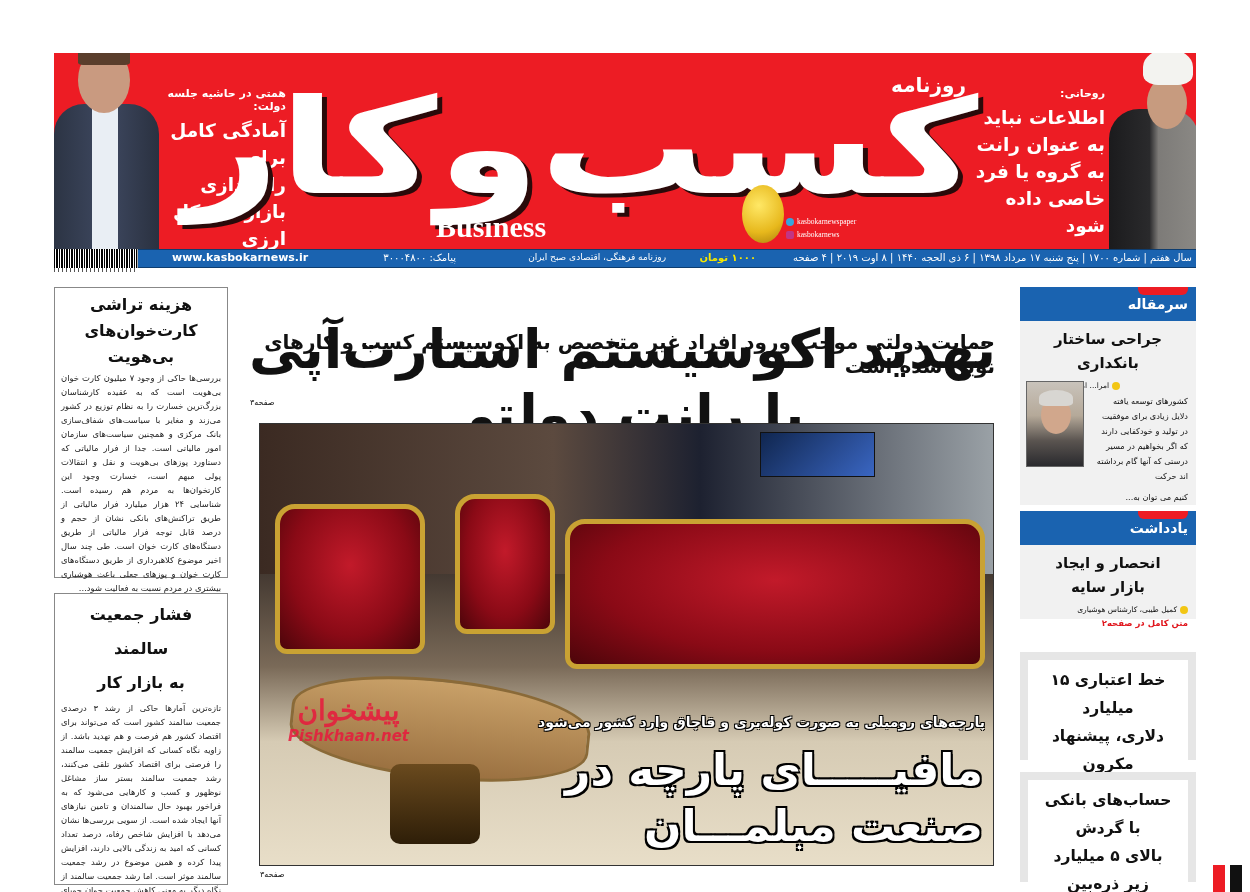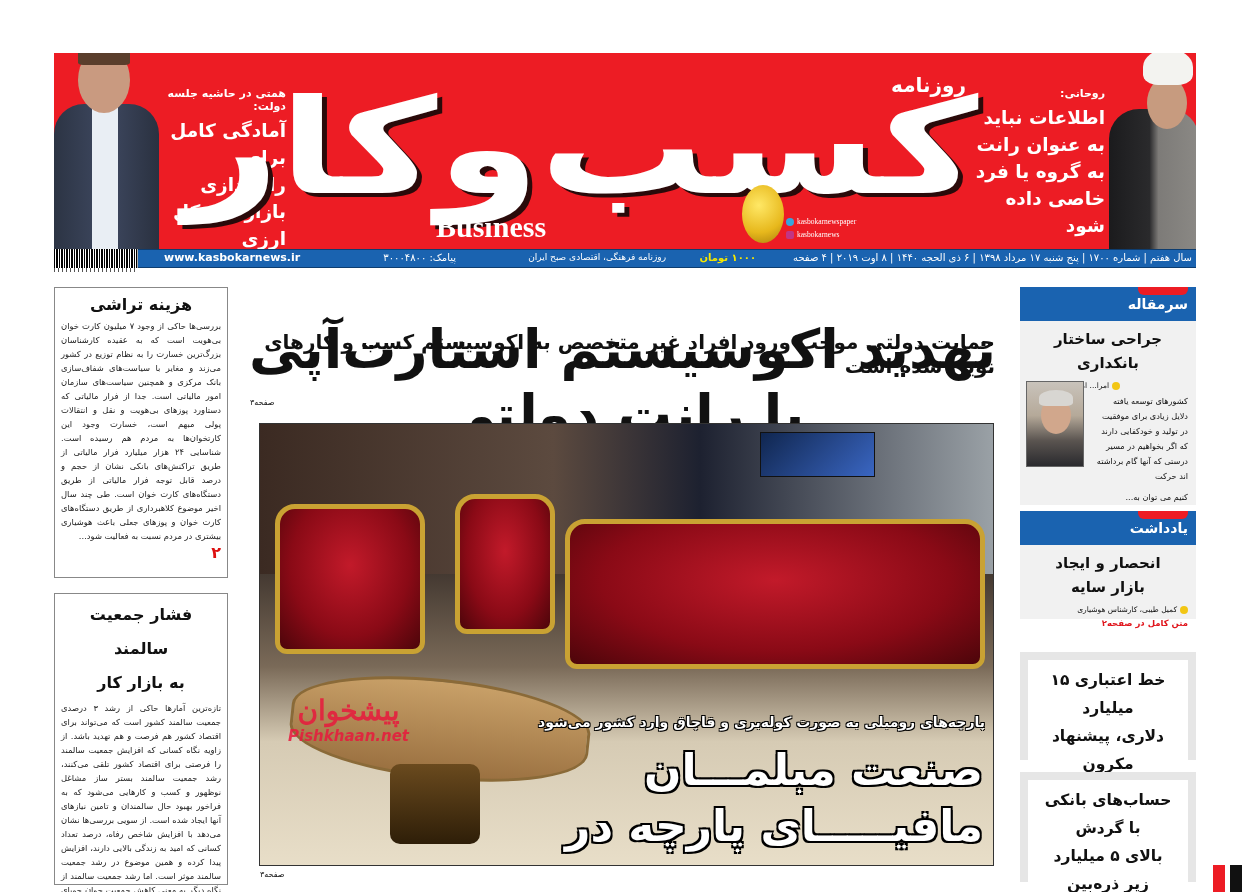--- a/index.html
+++ b/index.html
@@ -129,21 +129,21 @@
     <div class="head" style="left:38px; top:28px; width:40px; height:52px; background:#c79b7f;"></div>
     <div class="head" style="left:34px; top:0px; width:50px; height:36px; background:#f3f3f0; border-radius:50% 50% 30% 30%;"></div>
   </div>
 </div>
 
 <div class="info-bar">
   <span class="seg" style="right:4px;">سال هفتم | شماره ۱۷۰۰ | پنج شنبه ۱۷ مرداد ۱۳۹۸ | ۶ ذی الحجه ۱۴۴۰ | ۸ اوت ۲۰۱۹ | ۴ صفحه</span>
   <span class="seg" style="right:440px; color:#f6e700; font-weight:bold;">۱۰۰۰ تومان</span>
   <span class="seg" style="right:530px; font-size:9px;">روزنامه فرهنگی، اقتصادی صبح ایران</span>
   <span class="seg" style="right:740px;">پیامک: ۳۰۰۰۴۸۰۰</span>
-  <span class="seg" style="left:110px; direction:ltr; font-weight:bold; font-size:11px; top:1px;">www.kasbokarnews.ir</span>
+  <span class="seg" style="left:118px; direction:ltr; font-weight:bold; font-size:11px; top:1px;">www.kasbokarnews.ir</span>
 </div>
 <div class="barcode"></div>
 <div class="barcode-strip"></div>
 
 <div class="kicker">حمایت دولتی موجب ورود افراد غیر متخصص به اکوسیستم کسب و کارهای نوین شده است</div>
 <div class="headline">تهدید اکوسیستم استارت‌آپی با رانت دولتی</div>
 <div class="page-ref" style="left:250px; top:398px;">صفحه۳</div>
 
 <div class="photo">
   <div class="back-wall"></div>
@@ -154,29 +154,30 @@
   <div class="table"></div>
   <div class="pedestal"></div>
 
   <div class="watermark">
     <div class="wm-fa">پیشخوان</div>
     <div class="wm-en">Pishkhaan.net</div>
   </div>
 
   <div class="photo-sub">پارچه‌های رومبلی به صورت کوله‌بری و قاچاق وارد کشور می‌شود</div>
   <div class="photo-title">
+    <div>مافیـــــای پارچه در</div>
     <div>صنعت مبلمـــان</div>
-    <div>مافیـــــای پارچه در</div>
   </div>
 </div>
 <div class="page-ref" style="left:260px; top:870px;">صفحه۳</div>
 
 <div class="leftbox" style="top:287px; height:291px;">
   <div class="bx-title">
     <div>هزینه تراشی</div>
+    <div>کارت‌خوان‌های بی‌هویت</div>
   </div>
   <div class="bx-body">بررسی‌ها حاکی از وجود ۷ میلیون کارت خوان بی‌هویت است که به عقیده کارشناسان بزرگ‌ترین خسارت را به نظام توزیع در کشور می‌زند و مغایر با سیاست‌های شفاف‌سازی بانک مرکزی و همچنین سیاست‌های سازمان امور مالیاتی است. جدا از فرار مالیاتی که دستاورد پوزهای بی‌هویت و نقل و انتقالات پولی مبهم است، خسارت وجود این کارتخوان‌ها به مردم هم رسیده است. شناسایی ۲۴ هزار میلیارد فرار مالیاتی از طریق تراکنش‌های بانکی نشان از حجم و درصد قابل توجه فرار مالیاتی از طریق دستگاه‌های کارت خوان است. طی چند سال اخیر موضوع کلاهبرداری از طریق دستگاه‌های کارت خوان و پوزهای جعلی باعث هوشیاری بیشتری در مردم نسبت به فعالیت شود...</div>
   <div class="bx-num">۲</div>
 </div>
 
 <div class="leftbox" style="top:593px; height:292px;">
   <div class="bx-title" style="line-height:34px;">
     <div>فشار جمعیت سالمند</div>
     <div>به بازار کار</div>
   </div>

